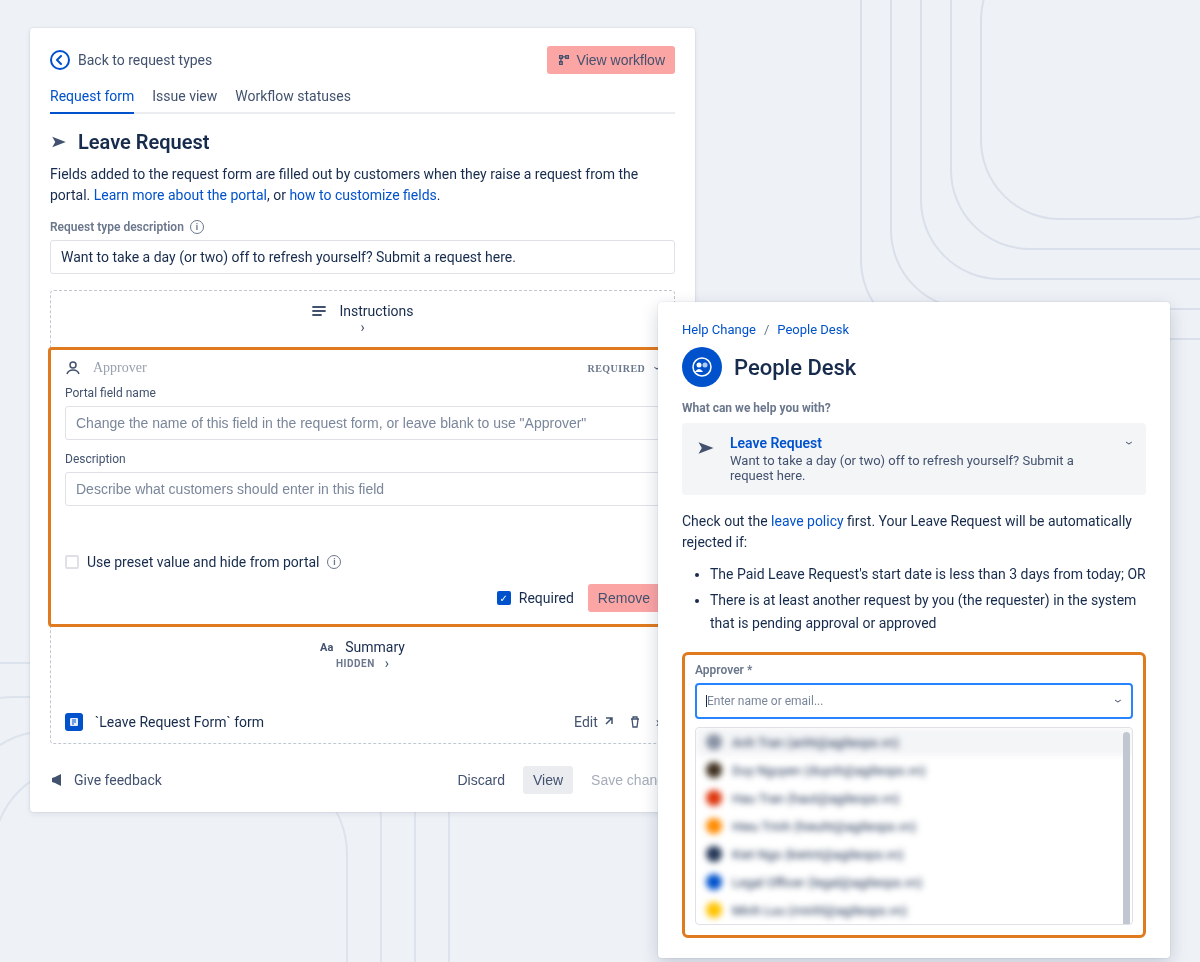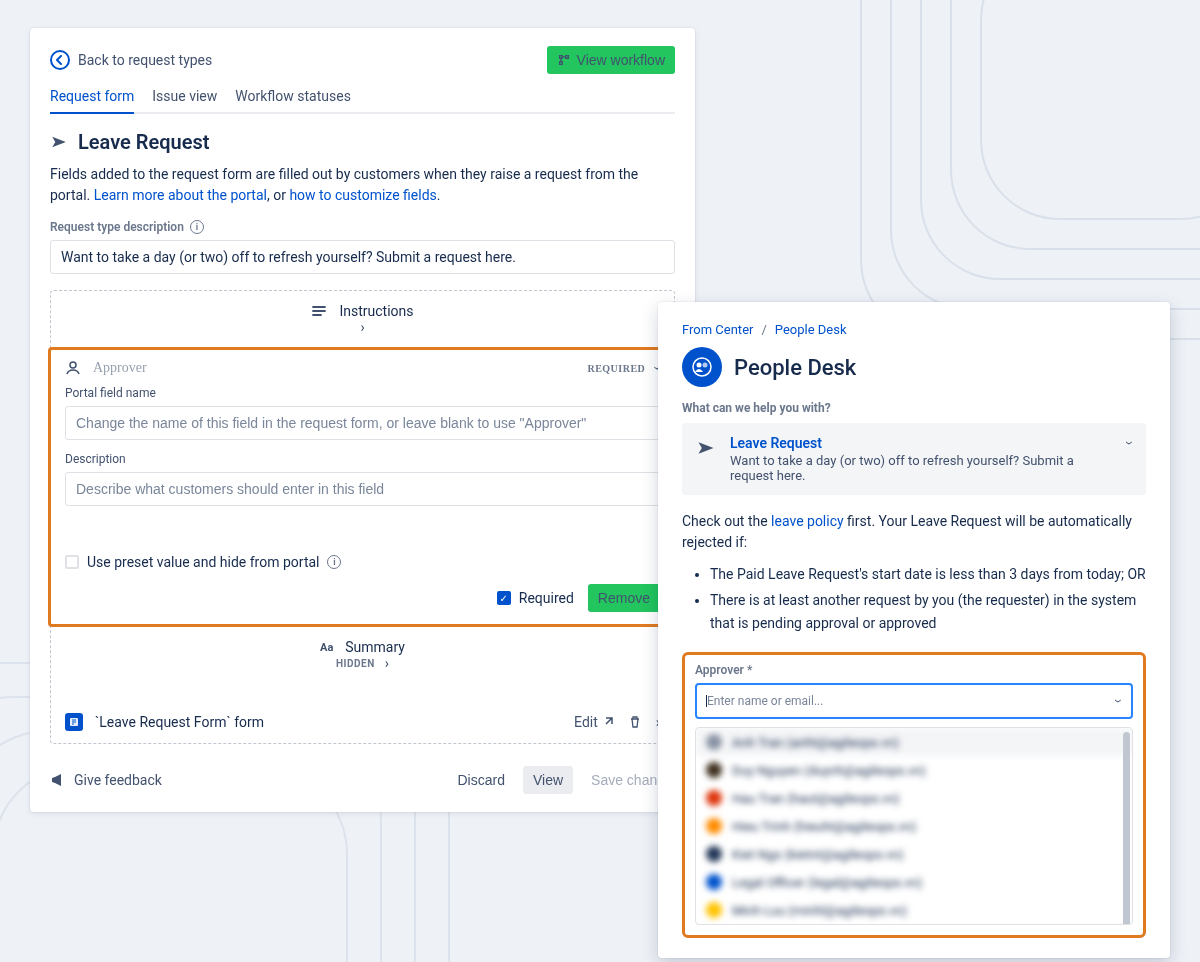--- a/index.html
+++ b/index.html
@@ -42,21 +42,21 @@
     left: 30px; top: 28px;
     width: 665px;
     background: #fff;
     border-radius: 4px;
     box-shadow: 0 2px 6px rgba(9,30,66,0.08), 0 0 0 1px rgba(9,30,66,0.04);
     padding: 18px 20px 18px 20px;
   }
   .back-row { display:flex; align-items:center; justify-content:space-between; margin-bottom:14px; }
   .back-link { display:flex; align-items:center; gap:8px; color:#42526e; font-size:14px; cursor:pointer; }
   .back-circle { width:20px; height:20px; border-radius:50%; background:#fff; border:2px solid #0052cc; display:flex; align-items:center; justify-content:center; color:#0052cc; font-size:12px; }
-  .btn { background:#22c55e; border:none; border-radius:3px; padding:6px 10px; font-size:14px; color:#42526e; cursor:pointer; display:inline-flex; align-items:center; gap:6px; }
+  .btn { background:#fca5a5; border:none; border-radius:3px; padding:6px 10px; font-size:14px; color:#42526e; cursor:pointer; display:inline-flex; align-items:center; gap:6px; }
 
   .tabs { display:flex; gap:18px; border-bottom:2px solid #ebecf0; margin-bottom:16px; }
   .tab { padding:0 0 8px 0; color:#42526e; font-size:14px; cursor:pointer; position:relative; }
   .tab.active { color:#0052cc; }
   .tab.active::after{content:"";position:absolute;left:0;right:0;bottom:-2px;height:2px;background:#0052cc;}
 
   .title-row { display:flex; align-items:center; gap:10px; margin-bottom:10px; }
   .title-row h1 { font-size:20px; font-weight:600; color:#172b4d; }
   .plane-icon { width:18px; height:18px; }
 
@@ -292,21 +292,21 @@
     <div class="footer-btns">
       <button class="btn-plain">Discard</button>
       <button class="btn-plain btn-view">View</button>
       <button class="btn-plain btn-disabled">Save chang</button>
     </div>
   </div>
 </div>
 
 <div class="panel-right">
   <div class="crumbs">
-    <a href="#">From Center</a>
+    <a href="#">Help Change</a>
     <span class="sep">/</span>
     <a href="#">People Desk</a>
   </div>
   <div class="pd-title-row">
     <div class="pd-logo">
       <svg width="24" height="24" viewBox="0 0 24 24">
           <circle cx="12" cy="12" r="9" fill="none" stroke="#fff" stroke-width="1.5"></circle>
           <circle cx="9" cy="10" r="2.5" fill="#fff"></circle>
           <circle cx="15" cy="10" r="2.5" fill="#fff" opacity="0.7"></circle>
           <path d="M5 17c1-2 3-3 4-3s3 1 4 3" fill="#fff"></path>

